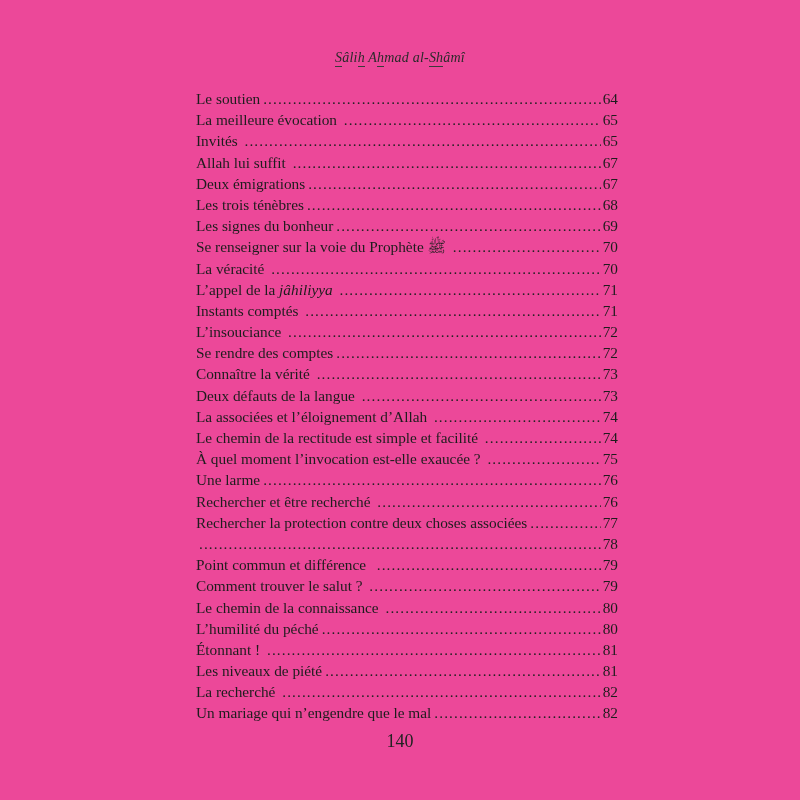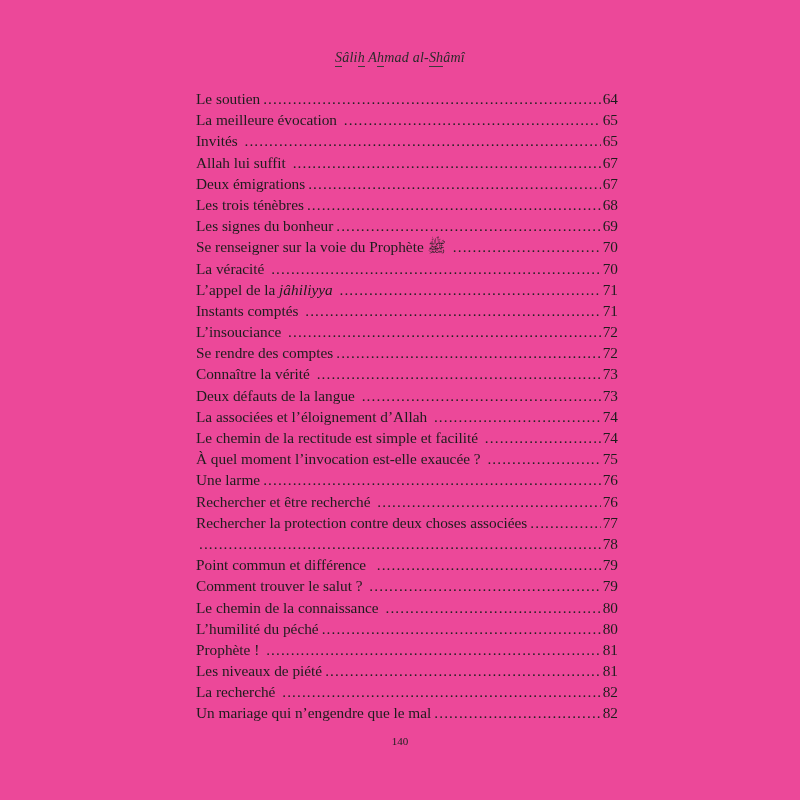--- a/index.html
+++ b/index.html
@@ -52,21 +52,21 @@
   .pg{
     flex:0 0 auto;
     white-space:pre;
     padding-left:2px;
     text-align:right;
   }
   .folio{
     position:absolute;
     top:733px;left:0;right:0;
     text-align:center;
-    font-size:11px;
+    font-size:18px;
     line-height:16px;
     color:#222;
   }
 </style>
 </head>
 <body>
 
 <div class="sheet">
 
   <div class="author-header"><span class="tl">S</span><span>âli</span><span class="tl">h</span><span> A</span><span class="tl">h</span><span>mad al-</span><span class="tl">Sh</span><span>âmî</span></div>
@@ -195,21 +195,21 @@
         <span class="label"><span>Le chemin de la connaissance </span></span>
         <span class="dots">....................................................................................................................................................................................</span>
         <span class="pg">80</span>
       </div>
       <div class="row">
         <span class="label"><span>L’humilité du péché</span></span>
         <span class="dots">....................................................................................................................................................................................</span>
         <span class="pg">80</span>
       </div>
       <div class="row">
-        <span class="label"><span>Prophète ! </span></span>
+        <span class="label"><span>Étonnant ! </span></span>
         <span class="dots">....................................................................................................................................................................................</span>
         <span class="pg">81</span>
       </div>
       <div class="row">
         <span class="label"><span>Les niveaux de piété</span></span>
         <span class="dots">....................................................................................................................................................................................</span>
         <span class="pg">81</span>
       </div>
       <div class="row">
         <span class="label"><span>La recherché </span></span>

